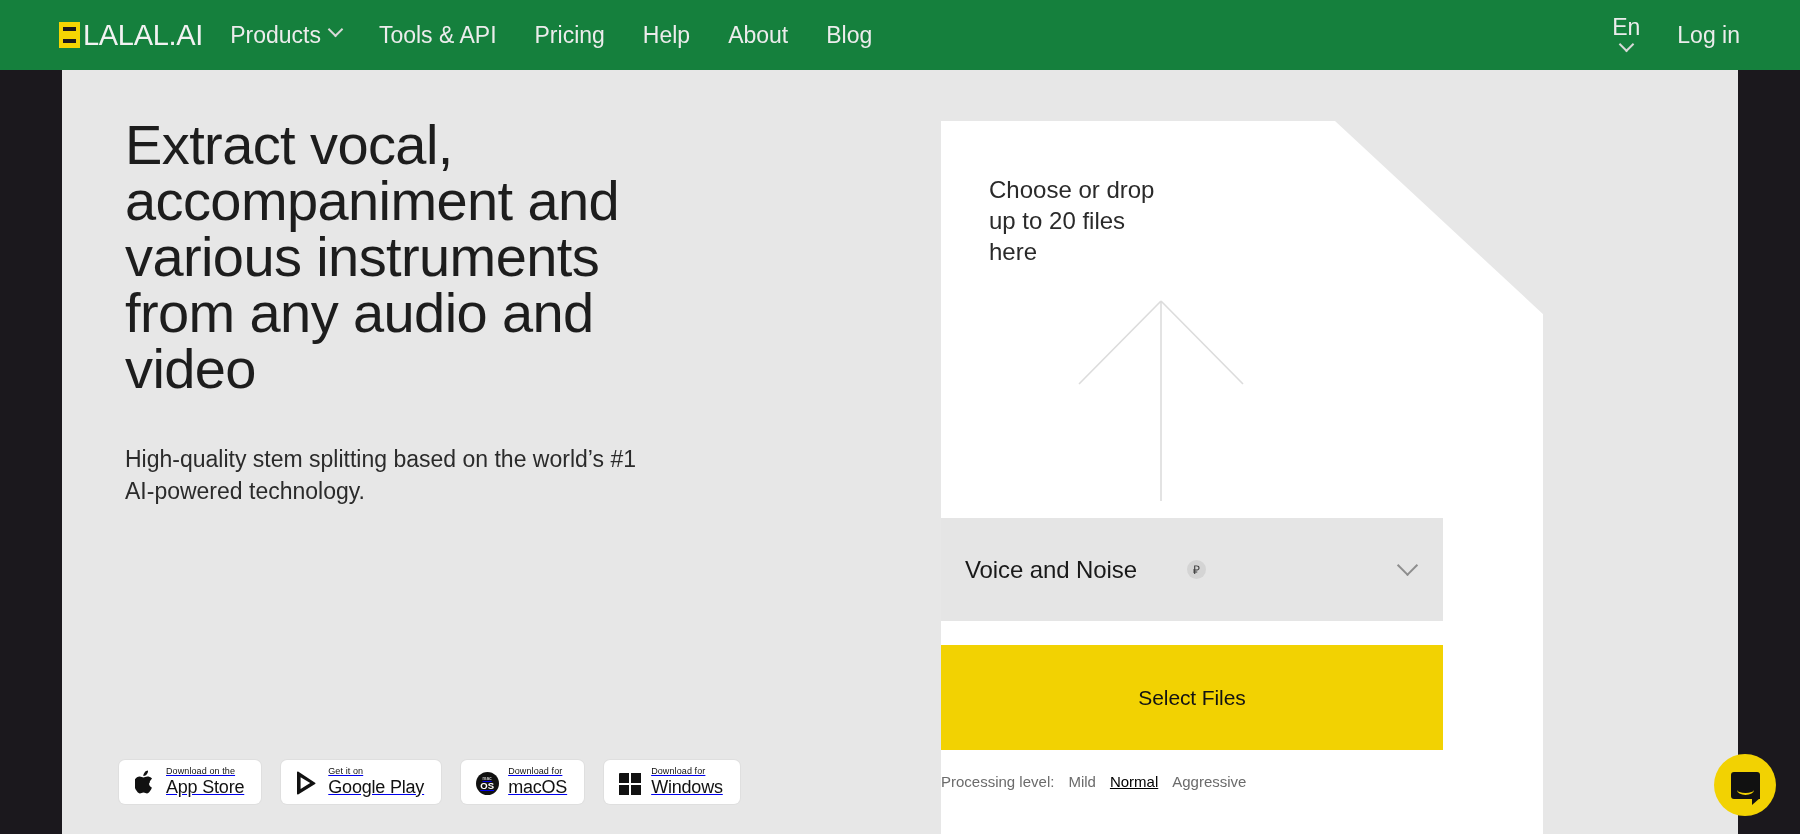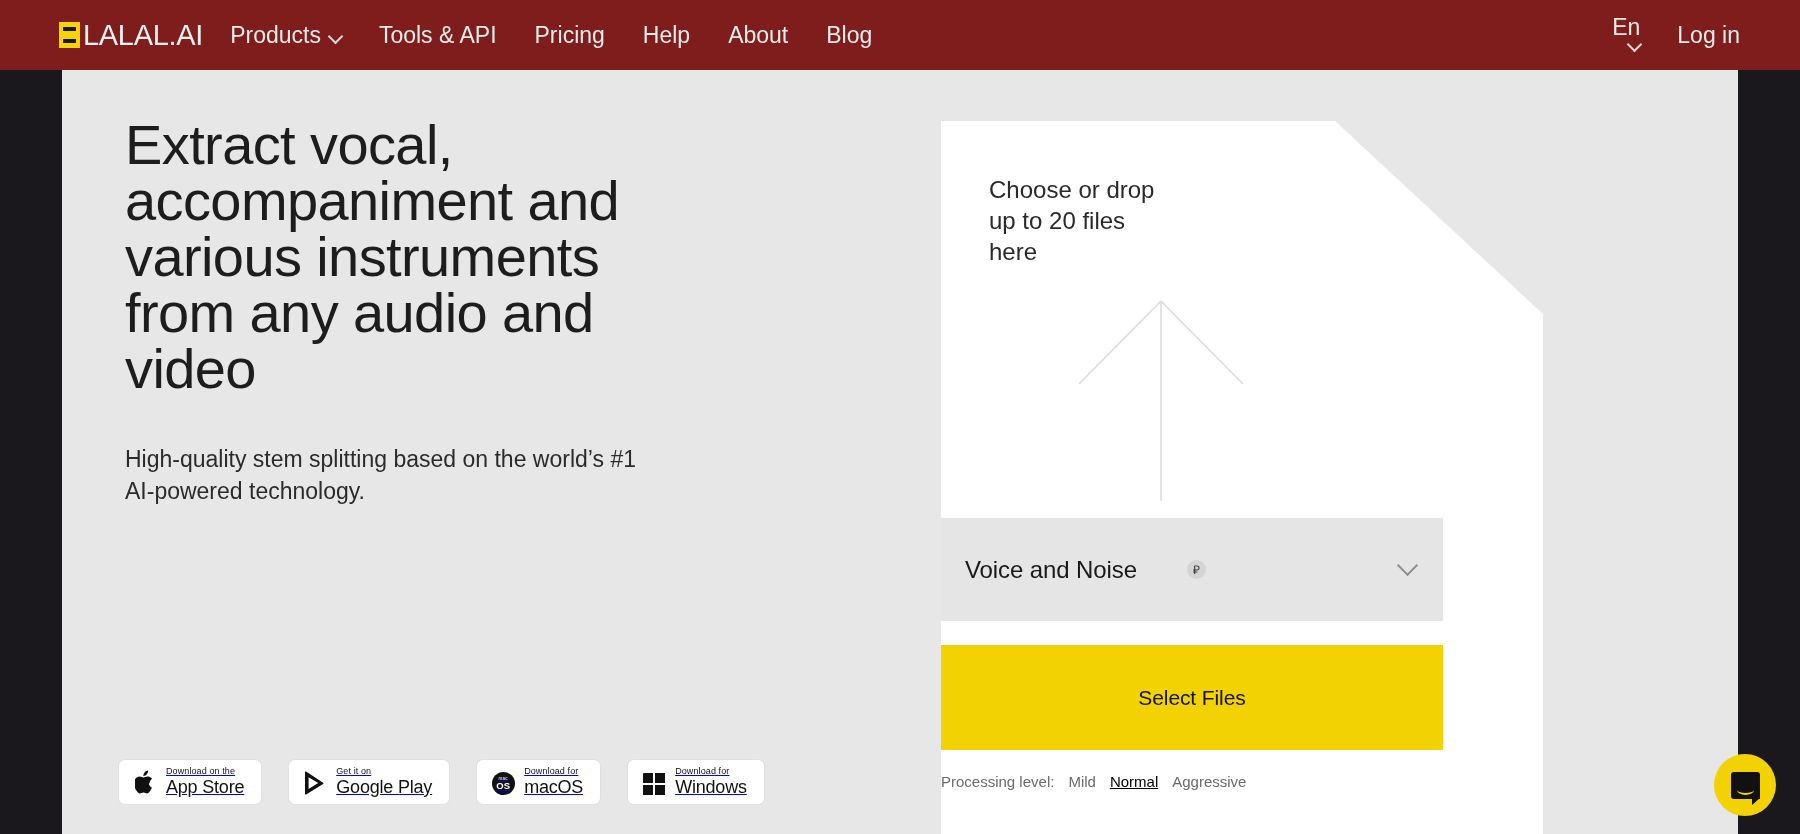--- a/index.html
+++ b/index.html
@@ -9,21 +9,21 @@
     overflow: hidden;
     background: #1b181d;
     font-family: "Liberation Sans", sans-serif;
     -webkit-font-smoothing: antialiased;
   }
   .page { position: relative; width: 1800px; height: 834px; background: #1b181d; }
 
   
   .header {
     position: absolute; left: 0; top: 0; width: 1800px; height: 70px;
-    background: #7f1d1d;
+    background: #15803d;
     display: flex; align-items: center;
   }
   .nav-left { display: flex; align-items: center; margin-left: 59px; }
   .brand { display: flex; align-items: center; text-decoration: none; }
   .brand-mark {
     width: 21px; height: 26px; background: #F4D503;
     position: relative; margin-right: 3px; flex: 0 0 auto;
   }
   .brand-mark::before {
     content: ""; position: absolute; left: 4px; top: 5px;
@@ -33,21 +33,21 @@
     content: ""; position: absolute; left: 4px; bottom: 5px;
     width: 13px; height: 4px; background: #1b181d;
   }
   .brand-text {
     color: #f2f2f2; font-size: 29px; letter-spacing: -0.3px;
     font-weight: 400; line-height: 1;
   }
   .nav-links { display: flex; align-items: center; margin-left: 27px; }
   .nav-link {
     color: #ececec; font-size: 23px; text-decoration: none;
-    margin-right: 38px; display: flex; align-items: flex-end; line-height: 1;
+    margin-right: 38px; display: flex; align-items: flex-start; line-height: 1;
     white-space: nowrap; cursor: pointer;
   }
   .nav-link:last-child { margin-right: 0; }
   .chev {
     display: inline-block; width: 11px; height: 11px;
     border-right: 2px solid #d8d8d8; border-bottom: 2px solid #d8d8d8;
     transform: rotate(45deg); margin-left: 9px; margin-bottom: 5px;
     flex: 0 0 auto;
   }
   .nav-right {
@@ -74,21 +74,21 @@
   }
   .hero p.sub {
     margin-top: 47px;
     font-size: 23px; line-height: 1.37; color: #2b2b2b;
     font-weight: 400; max-width: 545px;
   }
 
   
   .badges {
     position: absolute; left: 57px; top: 690px;
-    display: flex; align-items: center; gap: 28px;
+    display: flex; align-items: center; gap: 20px;
   }
   .badge {
     height: 44px; background: #ffffff; border-radius: 6px;
     display: flex; align-items: center; padding: 0 17px 0 14px;
     cursor: pointer; box-shadow: 0 0 0 1px rgba(0,0,0,0.03);
   }
   .badge-ico { width: 24px; height: 26px; flex: 0 0 auto; margin-right: 9px;
                display: flex; align-items: flex-end; justify-content: center; }
   .badge-txt { display: flex; flex-direction: column; justify-content: center; }
   .badge-small { font-size: 9px; color: #111; line-height: 1.1; letter-spacing: 0.1px; }

